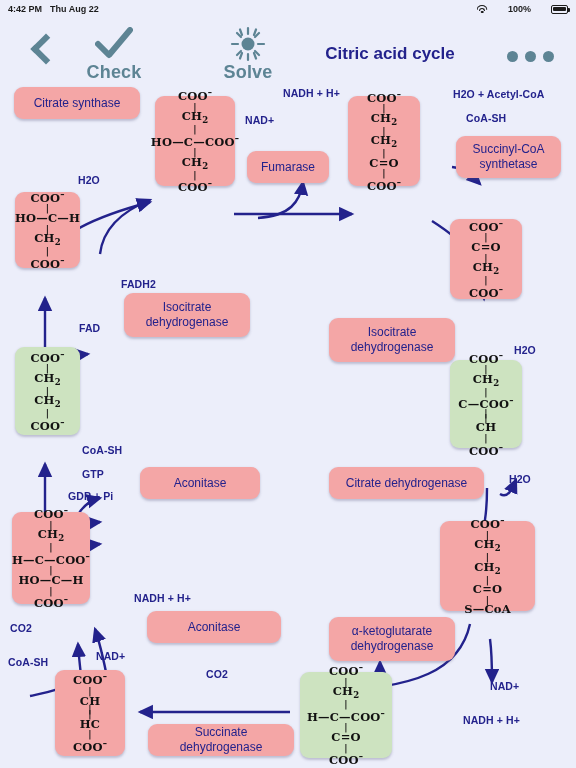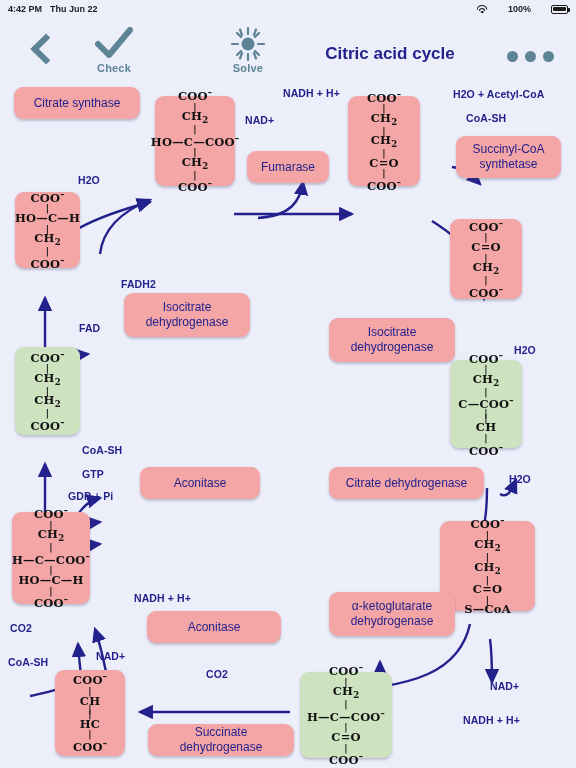--- a/index.html
+++ b/index.html
@@ -31,21 +31,21 @@
     width: 2.5px; height: 2.5px; top: 6px; border: none;
     background: #1b1b1b; border-radius: 50%;
   }
   .batt { width: 17px; height: 9px; border: 1.2px solid #1b1b1b; border-radius: 2px; position: relative; }
   .batt::after { content: ""; position: absolute; right: -3px; top: 2.5px; width: 1.6px; height: 3.5px; background: #1b1b1b; border-radius: 0 1px 1px 0; }
   .batt i { position: absolute; inset: 1.2px; background: #1b1b1b; border-radius: 1px; }
 
   
   .toolbar { position: absolute; top: 18px; left: 0; width: 576px; height: 68px; }
   .tool { position: absolute; color: #5d8494; text-align: center; }
-  .tool-label { font-size: 11px; font-weight: bold; letter-spacing: .2px; }
+  .tool-label { font-size: 18px; font-weight: bold; letter-spacing: .2px; }
   .back-btn { left: 24px; top: 12px; width: 44px; height: 44px; }
   .chev {
     width: 22px; height: 22px; border-left: 6px solid #5d8494; border-bottom: 6px solid #5d8494;
     transform: rotate(45deg); margin: 8px auto 0;
   }
   .check-btn { left: 86px; top: 8px; width: 56px; }
   .shuffle-btn { left: 148px; top: 8px; width: 66px; }
   .solve-btn { left: 218px; top: 8px; width: 60px; }
   .icon-box { height: 36px; display: flex; align-items: center; justify-content: center; }
   .title {
@@ -88,21 +88,21 @@
     white-space: nowrap; letter-spacing: .1px;
   }
 </style>
 </head>
 <body>
 
 <div id="app">
 
   <div class="statusbar">
     <span class="sb-time">4:42 PM</span>
-    <span class="sb-date">Thu Jun 22</span>
+    <span class="sb-date">Thu Aug 22</span>
     <span class="sb-right">
       <span class="wifi-ic">
           <i></i>
           <i></i>
           <i></i>
         </span>
       <span>100%</span>
       <span class="batt">
           <i></i>
         </span>
@@ -316,21 +316,21 @@
     <div class="enz" style="left:247px; top:67px; width:82px; height:32px;">Fumarase</div>
     <div class="enz" style="left:456px; top:52px; width:105px; height:42px; white-space:pre-line;">Succinyl-CoA
 synthetase</div>
     <div class="enz" style="left:124px; top:209px; width:126px; height:44px; white-space:pre-line;">Isocitrate
 dehydrogenase</div>
     <div class="enz" style="left:329px; top:234px; width:126px; height:44px; white-space:pre-line;">Isocitrate
 dehydrogenase</div>
     <div class="enz" style="left:140px; top:383px; width:120px; height:32px;">Aconitase</div>
     <div class="enz" style="left:329px; top:383px; width:155px; height:32px;">Citrate dehydrogenase</div>
     <div class="enz" style="left:147px; top:527px; width:134px; height:32px;">Aconitase</div>
-    <div class="enz" style="left:329px; top:508px; width:126px; height:44px; white-space:pre-line;">α-ketoglutarate
+    <div class="enz" style="left:329px; top:533px; width:126px; height:44px; white-space:pre-line;">α-ketoglutarate
 dehydrogenase</div>
     <div class="enz" style="left:148px; top:640px; width:146px; height:32px;">Succinate dehydrogenase</div>
 
     <div class="cof" style="left:78px; top:90px;">H2O</div>
     <div class="cof" style="left:245px; top:30px;">NAD+</div>
     <div class="cof" style="left:283px; top:3px;">NADH + H+</div>
     <div class="cof" style="left:453px; top:4px;">H2O + Acetyl-CoA</div>
     <div class="cof" style="left:466px; top:28px;">CoA-SH</div>
     <div class="cof" style="left:105px; top:194px;margin-left:16px;">FADH2</div>
     <div class="cof" style="left:79px; top:238px;">FAD</div>

